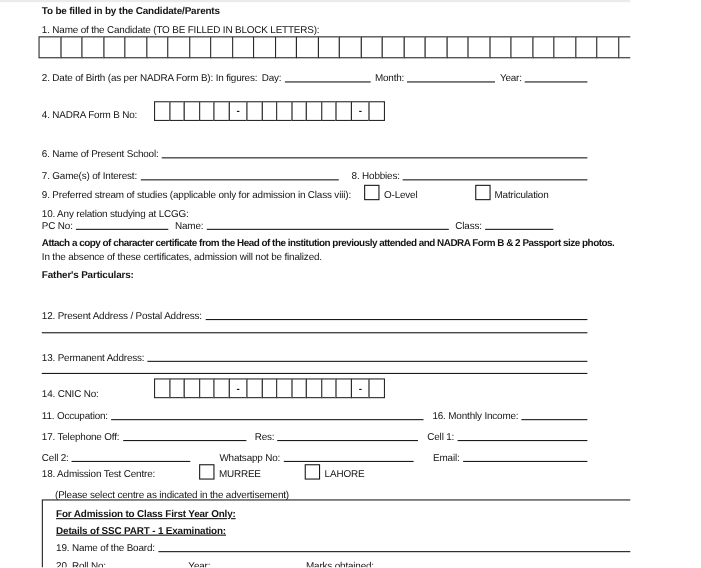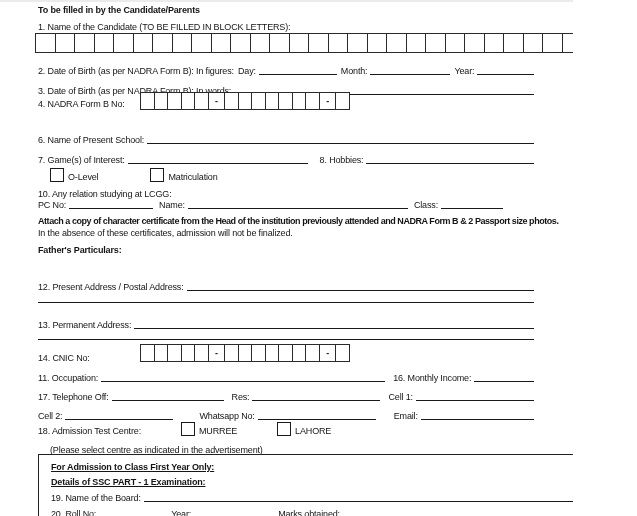--- a/index.html
+++ b/index.html
@@ -78,24 +78,20 @@
   <div class="row" style="top:64px">
     <span class="lbl">2. Date of Birth (as per NADRA Form B): In figures:</span>
     <span class="lbl ml4">Day:</span>
     <span class="fill" style="width:78px"></span>
     <span class="lbl ml4">Month:</span>
     <span class="fill" style="width:80px"></span>
     <span class="lbl ml4">Year:</span>
     <span class="fill grow"></span>
   </div>
 
-  <div class="row" style="top:84px">
-    <span class="lbl">3. Date of Birth (as per NADRA Form B): In words:</span>
-    <span class="fill grow"></span>
-  </div>
 
   <div class="grid grid-id" style="left:140px;top:92px;width:210px;height:18px">
       <span class="cell"></span>
       <span class="cell"></span>
       <span class="cell"></span>
       <span class="cell"></span>
       <span class="cell"></span>
       <span class="cell">-</span>
       <span class="cell"></span>
       <span class="cell"></span>
@@ -118,20 +114,21 @@
   </div>
 
   <div class="row" style="top:153px">
     <span class="lbl">7. Game(s) of Interest:</span>
     <span class="fill" style="width:180px"></span>
     <span class="lbl ml12">8. Hobbies:</span>
     <span class="fill grow"></span>
   </div>
 
   <div class="row" style="top:170px">
+    <span class="lbl">9. Preferred stream of studies (applicable only for admission in Class viii):</span>
     <span class="cb ml12"></span>
     <span class="lbl ml4">O-Level</span>
     <span class="cb ml52"></span>
     <span class="lbl ml4">Matriculation</span>
   </div>
 
   <div class="row" style="top:187px">
     <span class="lbl">10. Any relation studying at LCGG:</span>
   </div>
 

